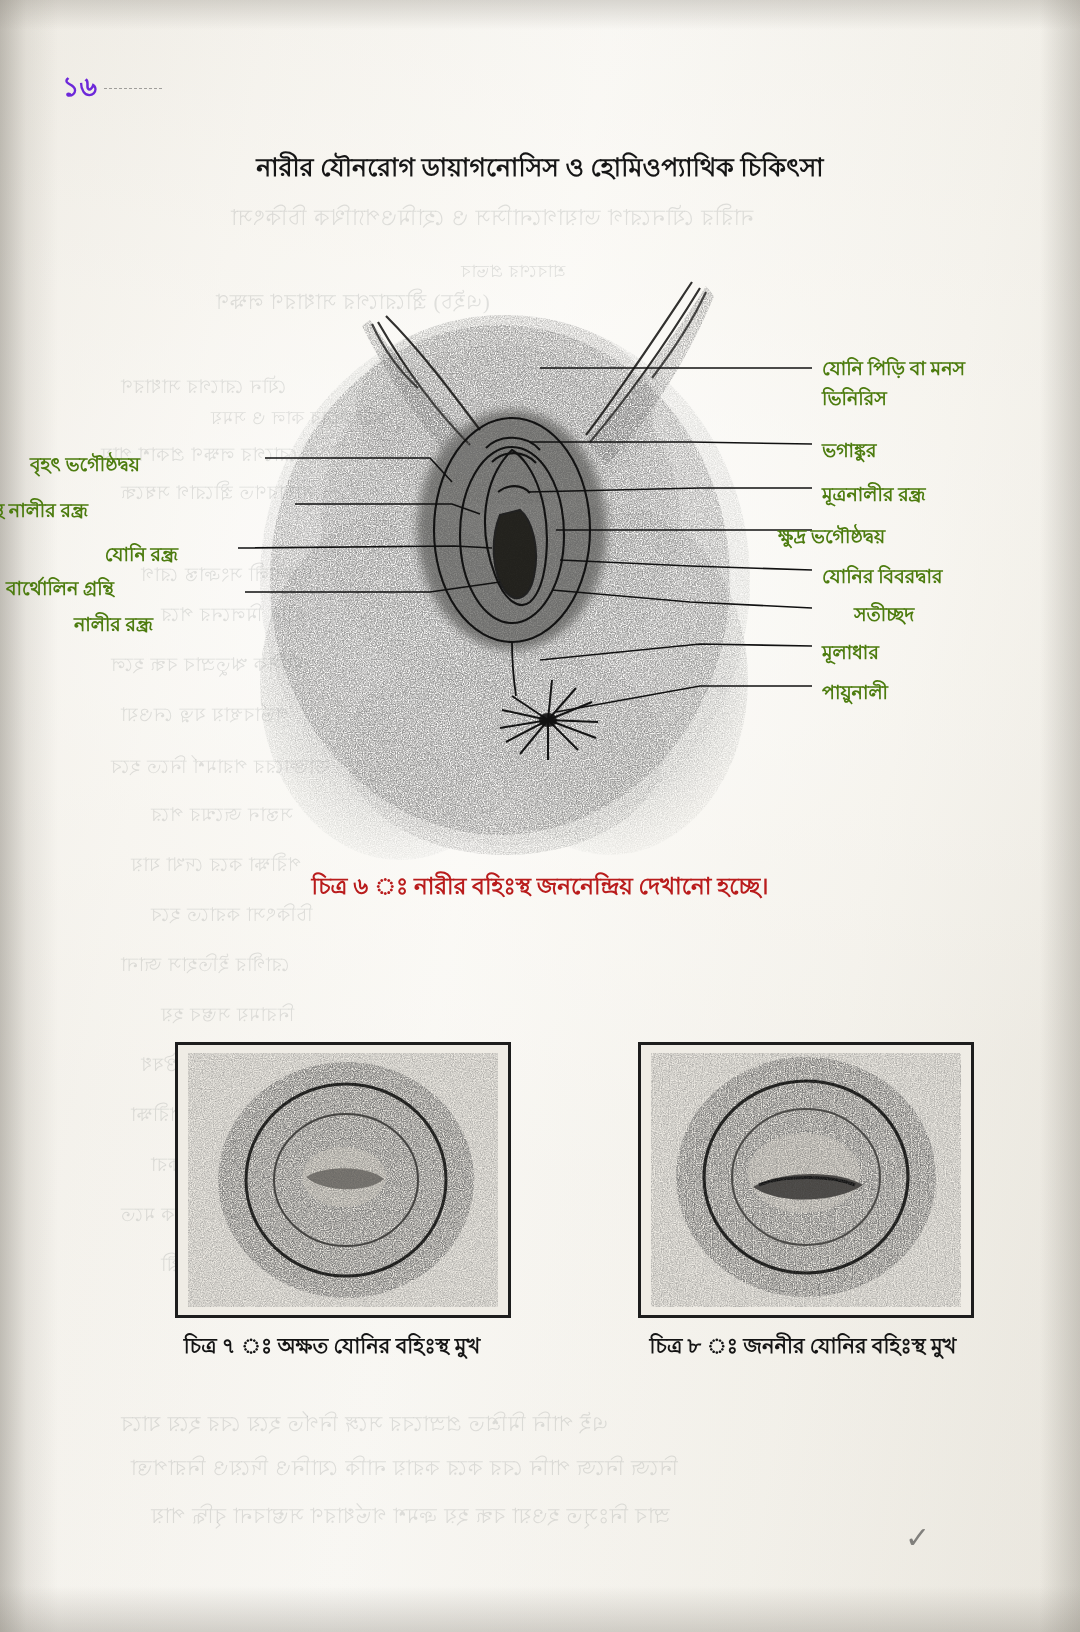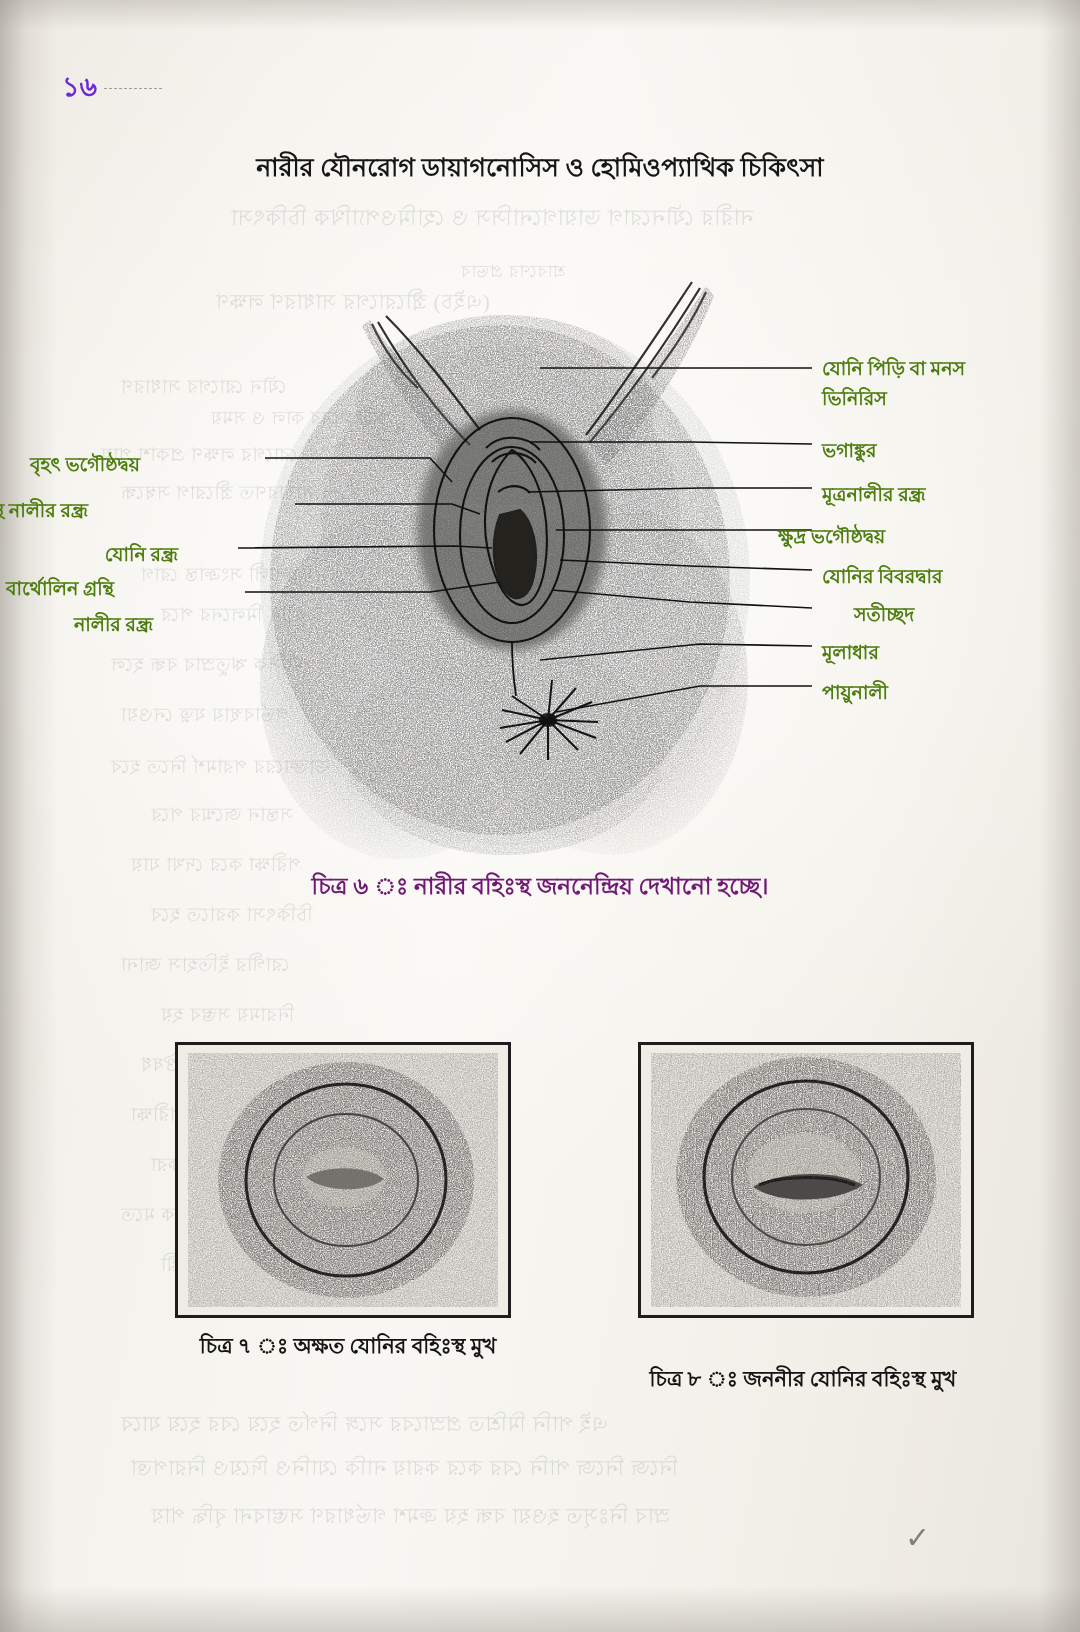--- a/index.html
+++ b/index.html
@@ -114,21 +114,21 @@
   }
   .label.right { text-align: left; }
   .label.left  { text-align: right; }
 
   .fig-caption {
     position: absolute;
     width: 100%;
     text-align: center;
     font-size: 23px;
     font-weight: 700;
-    color: #701a75;
+    color: #b91c1c;
     font-family: "Liberation Serif", serif;
   }
 
   
   .fig78-wrap {
     position: absolute;
     left: 0;
     top: 1030px;
     width: 1080px;
     height: 360px;
@@ -346,21 +346,21 @@
         </g>
         <ellipse cx="168" cy="135" rx="100" ry="96" fill="none" stroke="#151513" stroke-width="3"></ellipse>
         <ellipse cx="168" cy="135" rx="72" ry="66" fill="none" stroke="#1d1c19" stroke-width="2" opacity="0.8"></ellipse>
         <ellipse cx="166" cy="132" rx="42" ry="30" fill="#d9d5cc" opacity="0.75"></ellipse>
         <path d="M128,132 C146,120 190,120 206,134 C190,148 146,148 128,132 Z" fill="#4a4742" opacity="0.65"></path>
         <g filter="url(#grain7)" opacity="0.6">
           <rect x="10" y="8" width="310" height="254" fill="#575349"></rect>
         </g>
       </svg>
     </div>
-    <div class="sub-caption" style="left:178px; top:300px; width:340px; text-align:center;">চিত্র ৭ ঃ  অক্ষত যোনির বহিঃস্থ মুখ</div>
+    <div class="sub-caption" style="left:162px; top:300px; width:340px; text-align:center;">চিত্র ৭ ঃ  অক্ষত যোনির বহিঃস্থ মুখ</div>
 
     <div class="photo-box" style="left:638px; top:12px; width:330px; height:270px;">
       <svg class="photo-inner" viewBox="0 0 330 270" preserveAspectRatio="none">
         <defs>
           <filter id="grain8" x="-20%" y="-20%" width="140%" height="140%">
             <feTurbulence type="fractalNoise" baseFrequency="0.88" numOctaves="4" seed="23" result="n"></feTurbulence>
             <feColorMatrix in="n" type="matrix" values="0 0 0 0 0.12  0 0 0 0 0.12  0 0 0 0 0.12  0 0 0 -1.3 1.0" result="g"></feColorMatrix>
             <feComposite in="g" in2="SourceGraphic" operator="in"></feComposite>
           </filter>
         </defs>
@@ -372,17 +372,17 @@
         <ellipse cx="165" cy="132" rx="102" ry="96" fill="none" stroke="#141412" stroke-width="3.2"></ellipse>
         <ellipse cx="165" cy="132" rx="74" ry="68" fill="none" stroke="#1d1c19" stroke-width="2" opacity="0.75"></ellipse>
         <ellipse cx="163" cy="128" rx="56" ry="40" fill="#dcd8d0" opacity="0.72"></ellipse>
         <path d="M112,142 C138,126 196,124 222,140 C196,158 138,160 112,142 Z" fill="#2e2c29" opacity="0.85"></path>
         <path d="M118,140 C142,130 190,130 214,140" fill="none" stroke="#111" stroke-width="3"></path>
         <g filter="url(#grain8)" opacity="0.6">
           <rect x="10" y="8" width="310" height="254" fill="#575349"></rect>
         </g>
       </svg>
     </div>
-    <div class="sub-caption" style="left:630px; top:300px; width:346px; text-align:center;margin-top:33px;">চিত্র ৮ ঃ  জননীর যোনির বহিঃস্থ মুখ</div>
+    <div class="sub-caption" style="left:630px; top:300px; width:346px; text-align:center;">চিত্র ৮ ঃ  জননীর যোনির বহিঃস্থ মুখ</div>
   </div>
 
   <div class="pencil-mark" style="left:905px; top:1520px;">✓</div>
 </div>
 
 </body></html>

